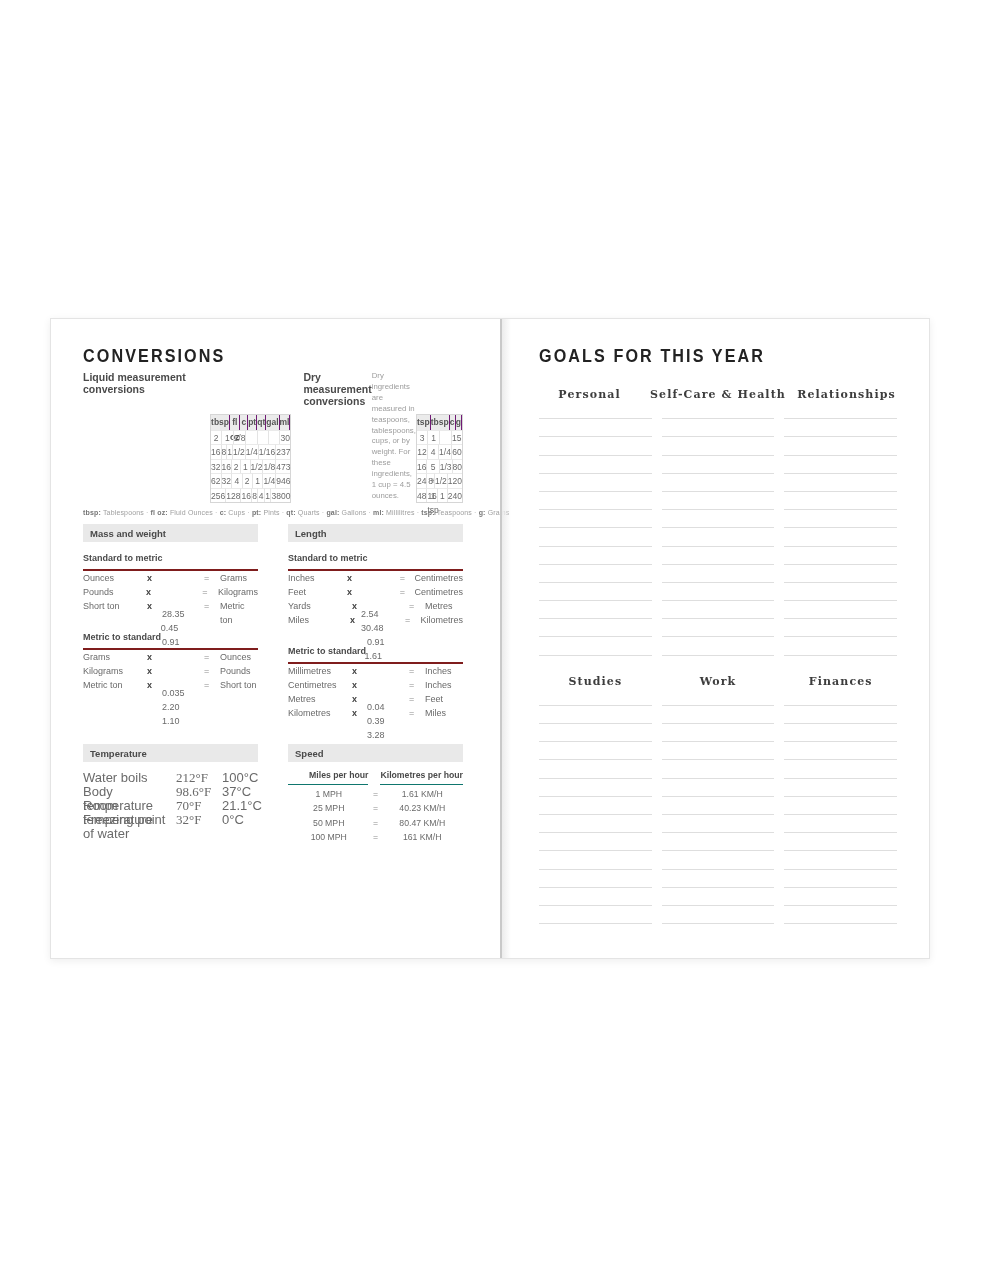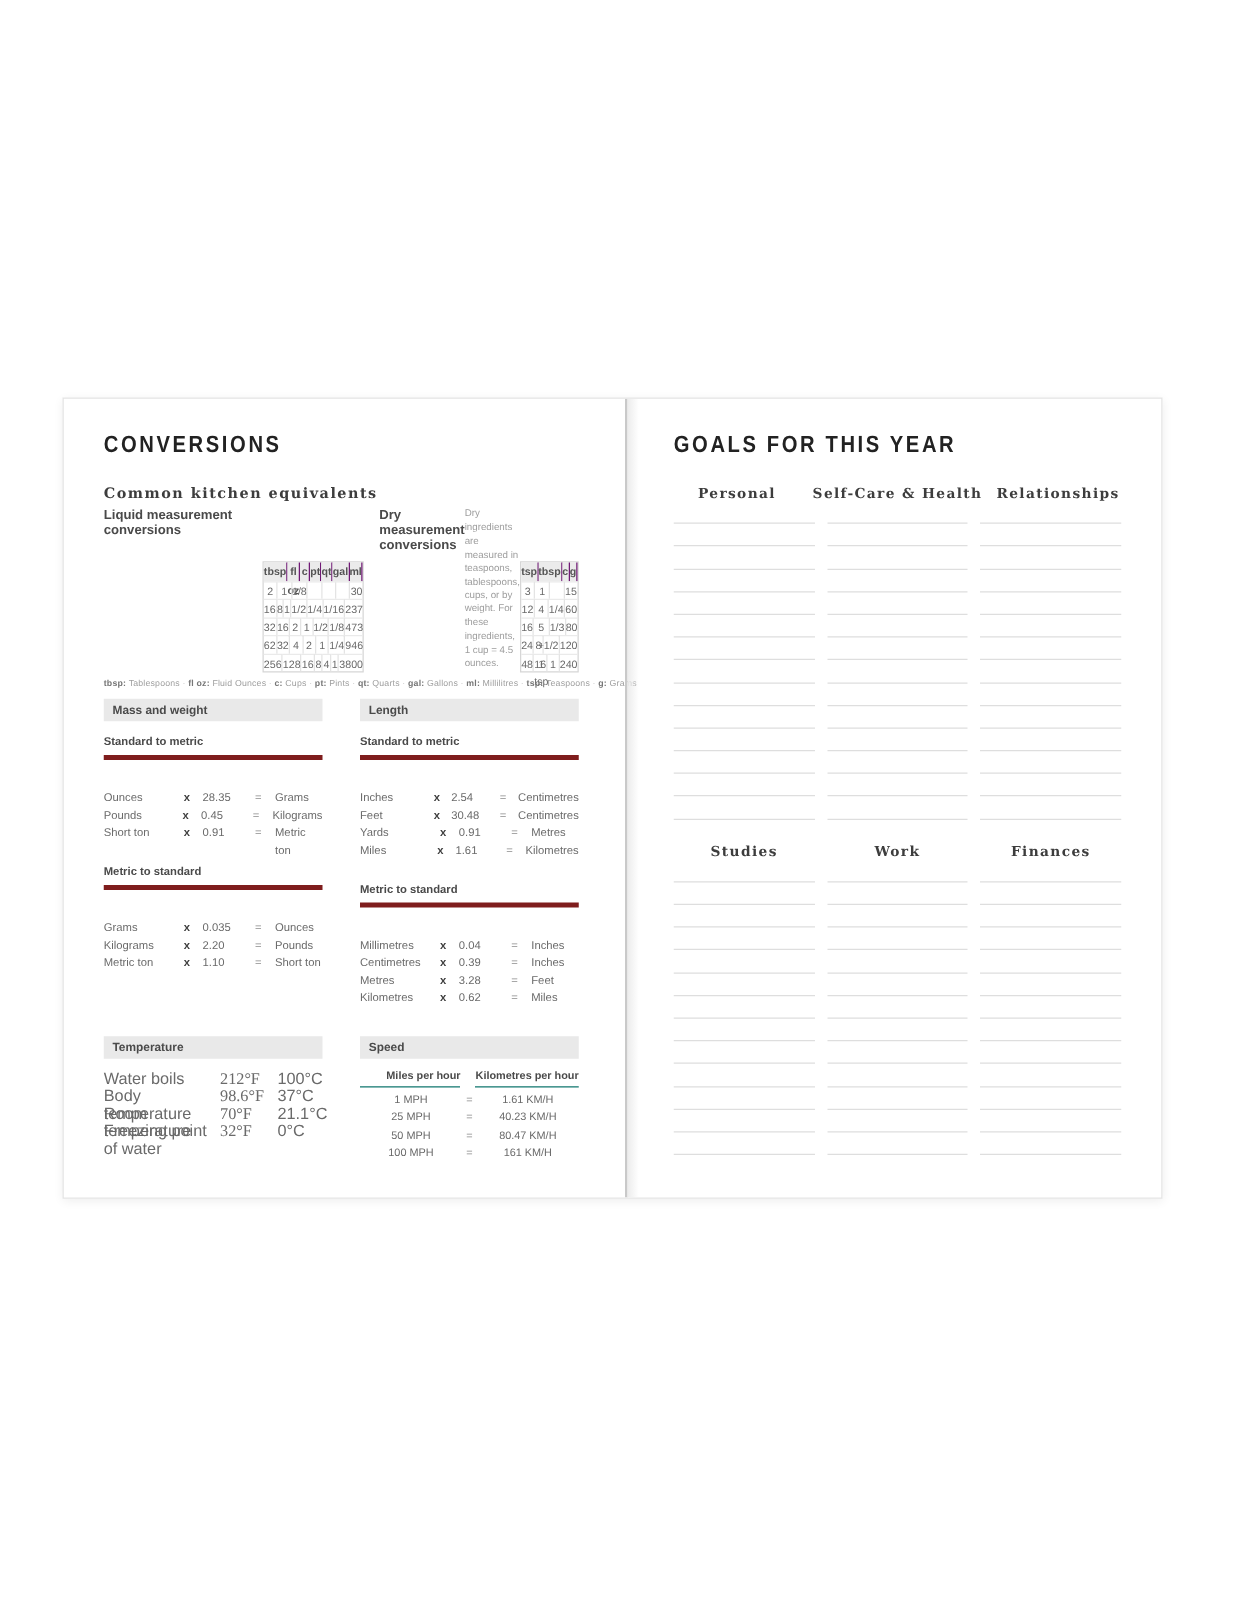--- a/index.html
+++ b/index.html
@@ -46,25 +46,25 @@
   .chart-row--first  { margin-top:8px; }
   .chart-row--second { margin-top:24px; }
   .chart-col { flex:1; min-width:0; }
 
   .bar-header { background:#e9e9e9; font-size:9.5px; font-weight:700; color:#4a4a4a;
     padding:4px 7px 3px; }
 
   .conv-group { margin-top:9px; }
   .conv-group + .conv-group { margin-top:17px; }
   .conv-subtitle { font-size:9px; font-weight:700; color:#4a4a4a; padding:2px 0 6px;
-    border-bottom:4px solid #7f1d1d; margin-bottom:23px; }
+    border-bottom:2px solid #7f1d1d; margin-bottom:0; }
   .conv-row { display:flex; font-size:9px; color:#6a6a6a; height:14px; line-height:14px; }
   .conv-from   { width:64px; }
   .conv-op     { width:15px; font-weight:700; color:#3f3f3f; }
-  .conv-factor { width:42px; }
+  .conv-factor { width:42px;margin-top:36px; }
   .conv-eq     { width:16px; color:#8d8d8d; }
   .conv-to     { flex:1; }
 
   .temp-rows { margin-top:9px; }
   .temp-row { display:flex; font-size:13px; color:#6a6a6a; height:14px; line-height:14px; }
   .temp-label { flex:1; }
   .temp-f { width:46px;font-family:Liberation Serif, serif; }
   .temp-c { width:36px; }
 
   .speed-headers { display:flex; margin-top:8px; }
@@ -86,21 +86,20 @@
   .goal-line { height:18.2px; border-bottom:1px solid #dedede; }
 </style>
 </head>
 <body>
 
 <div class="spread">
 
   <div class="page page-left">
     <h1 class="page-title">CONVERSIONS</h1>
 
-    <div class="serif-heading kitchen-heading">Common kitchen equivalents</div>
 
     <div class="kitchen-cols">
       <div class="kitchen-col kitchen-left">
         <div class="measure-title">Liquid measurement conversions</div>
         <div class="ktable">
             <div class="trow thead">
               <div class="tcell">tbsp</div>
               <div class="tcell">fl oz</div>
               <div class="tcell">c</div>
               <div class="tcell">pt</div>

